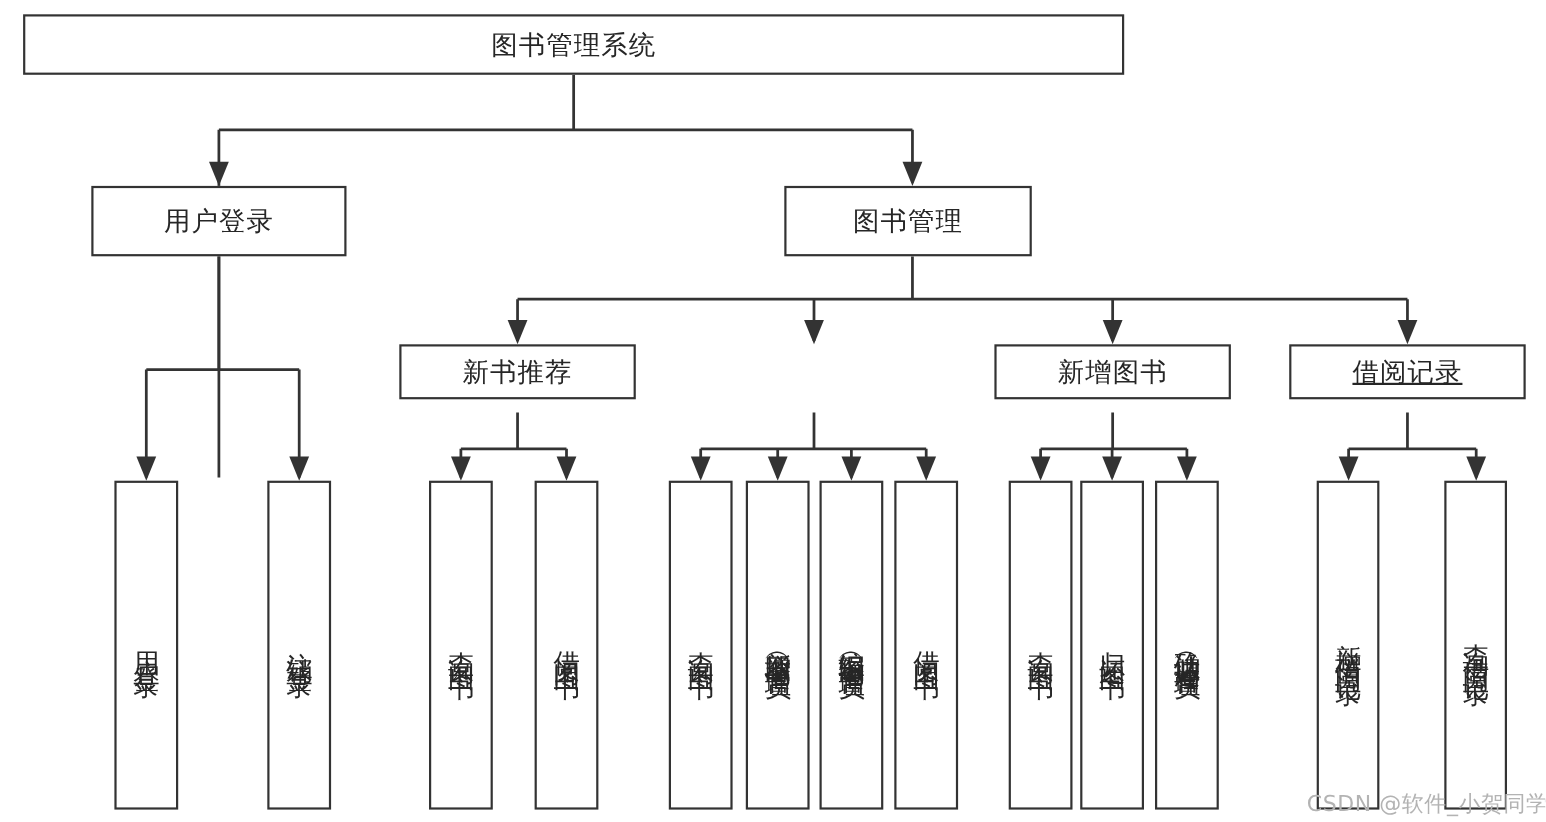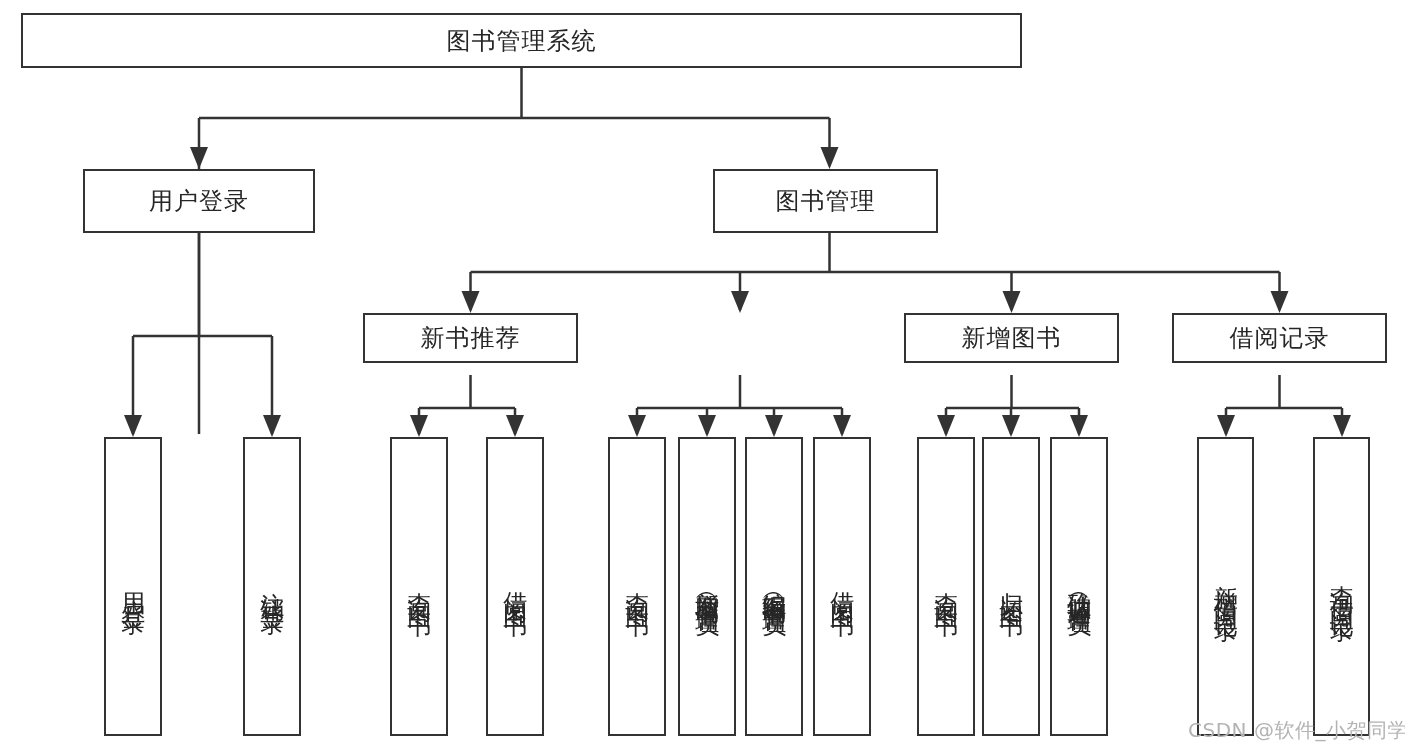--- a/index.html
+++ b/index.html
@@ -36,21 +36,21 @@
   
   .n-root  { left: 21px;  top: 13px;  width: 1001px; height: 55px; }
   
   .n-l2a   { left: 83px;  top: 169px; width: 232px;  height: 64px; }
   .n-l2b   { left: 713px; top: 169px; width: 225px;  height: 64px; }
   
   .n-l3    { top: 313px; height: 50px; }
   .n-l3a   { left: 363px;  width: 215px; }
   .n-l3b   { left: 632px;  width: 216px; }
   .n-l3c   { left: 904px;  width: 215px; }
-  .n-l3d   { left: 1172px; width: 215px; }
+  .n-l3d   { left: 1172px; width: 215px; text-decoration: underline; }
   
   .leaf { top: 437px; width: 58px; height: 299px; }
   .leaf .vtext {
     writing-mode: vertical-rl;
     text-orientation: mixed;
     letter-spacing: 7px;
     line-height: 1.1;
     white-space: nowrap;
     font-size: 24px;
   }

